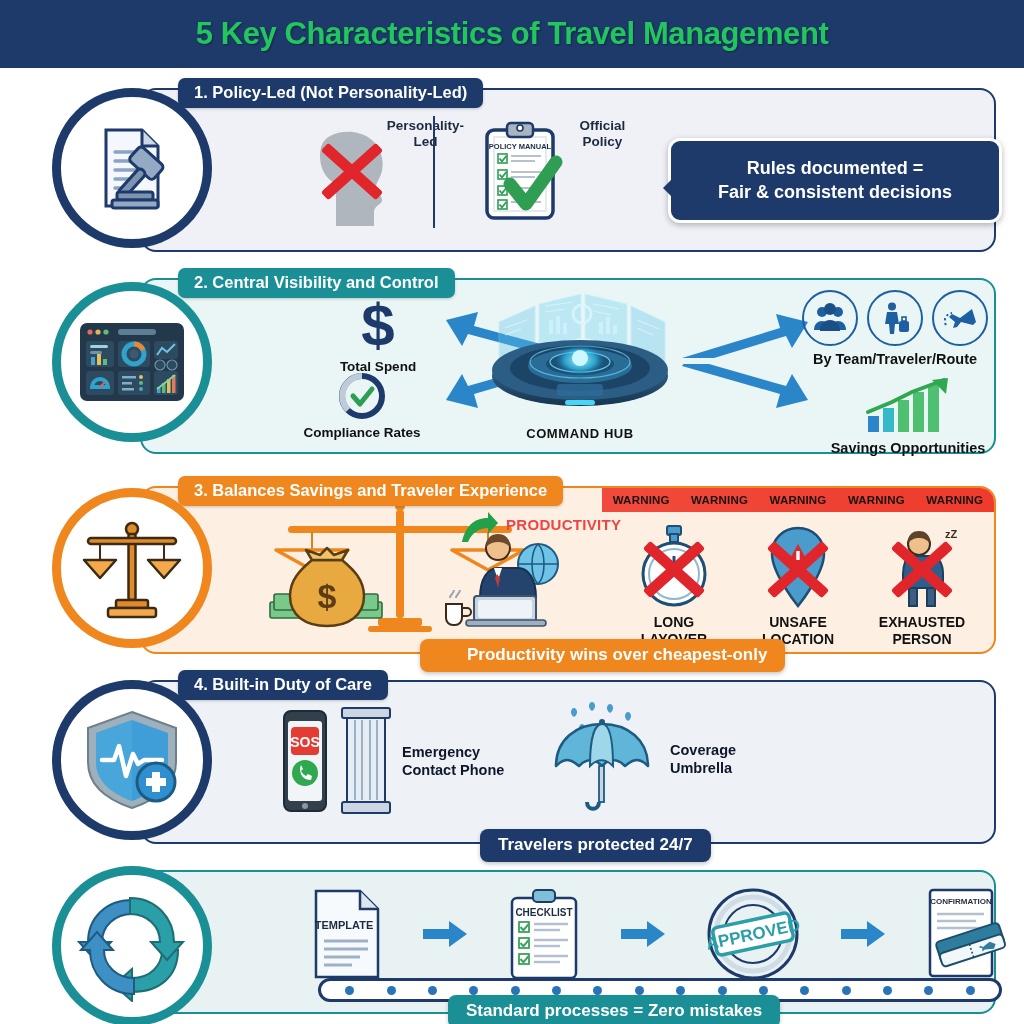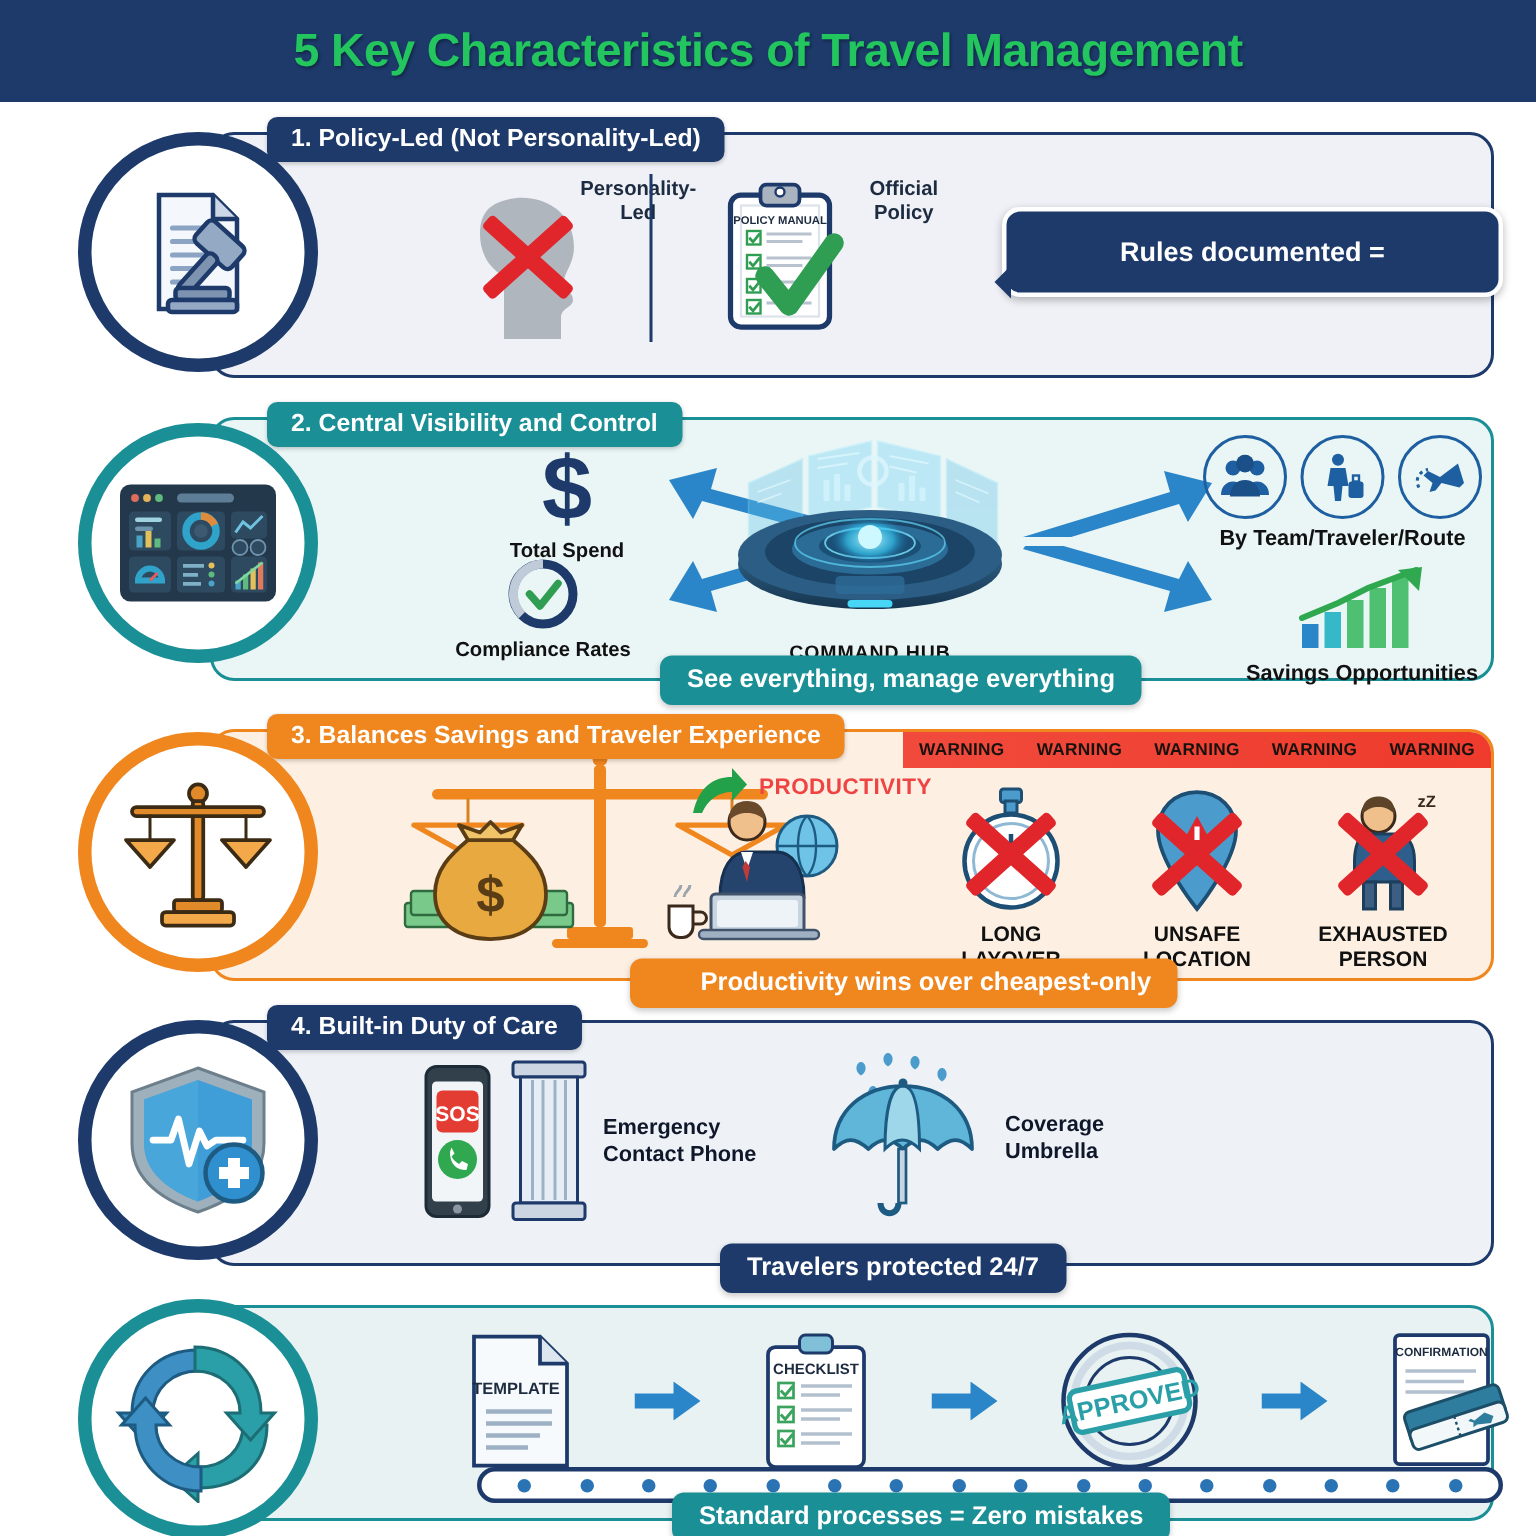--- a/index.html
+++ b/index.html
@@ -214,20 +214,21 @@
               <path d="M45 66l16 20 30-42" stroke="#2f9e52" stroke-width="13" fill="none" stroke-linecap="round" stroke-linejoin="round"></path>
             </svg>
           </div>
           <div class="caption">Official Policy</div>
         </div>
       </div>
       <div class="s1-div"></div>
 
       <div class="bubble">
         <div>Rules documented =</div>
+        <div>Fair &amp; consistent decisions</div>
       </div>
     </div>
   </div>
 
   <div class="section s2" style="top:268px; height:196px;">
     <div class="panel"></div>
 
     <div class="circleicon" style="top:14px;">
       <svg width="108" height="82" viewBox="0 0 108 82">
         <rect x="2" y="2" width="104" height="78" rx="7" fill="#23384a"></rect>
@@ -398,21 +399,20 @@
           <rect x="36" y="22" width="11" height="32" fill="#4fc072"></rect>
           <rect x="51" y="14" width="11" height="40" fill="#4fc072"></rect>
           <rect x="66" y="6" width="11" height="48" fill="#4fc072"></rect>
           <path d="M6 34 L30 24 L50 14 L82 2" stroke="#2fa84f" stroke-width="4" fill="none" stroke-linecap="round"></path>
           <path d="M70 2 L86 0 L84 16 Z" fill="#2fa84f"></path>
         </svg>
         <div class="caption capdark" style="margin-top:2px;font-size:14.5px;">Savings Opportunities</div>
       </div>
     </div>
 
-    <div class="ribbon" style="left:412px; bottom:-6px;">See everything, manage everything</div>
   </div>
 
   <div class="section s3" style="top:476px; height:188px;">
     <div class="panel"></div>
 
     <div class="circleicon" style="top:12px;">
       <svg width="104" height="104" viewBox="0 0 104 104">
         <circle cx="52" cy="13" r="6" fill="#e08a2a" stroke="#3c2b14" stroke-width="2.5"></circle>
         <rect x="48.5" y="18" width="7" height="66" rx="2" fill="#e08a2a" stroke="#3c2b14" stroke-width="2.5"></rect>
         <rect x="8" y="22" width="88" height="6" rx="3" fill="#e08a2a" stroke="#3c2b14" stroke-width="2.5"></rect>

